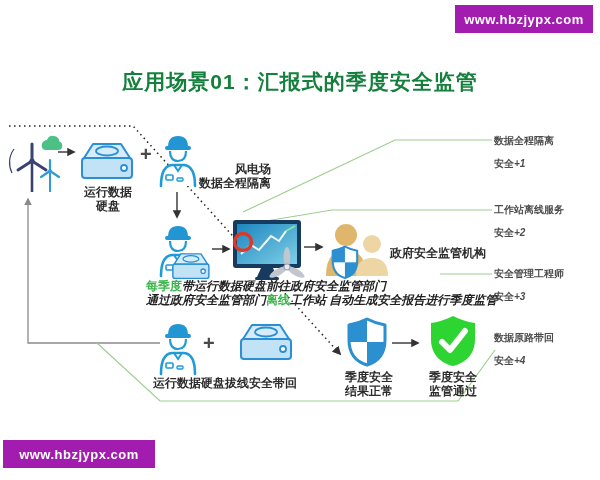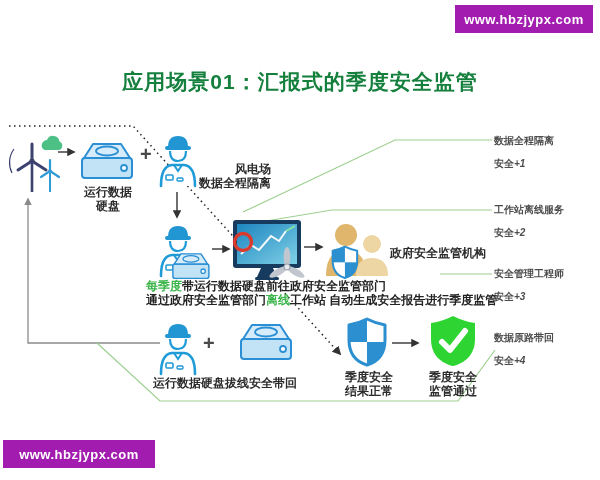--- a/index.html
+++ b/index.html
@@ -6,21 +6,21 @@
   body{width:600px;height:480px;font-family:"Liberation Sans",sans-serif;}
   #stage{position:relative;width:600px;height:480px;background:#fff;overflow:hidden;}
   #diagram-svg{position:absolute;left:0;top:0;}
   .abs{position:absolute;}
   .title{left:0;top:68px;width:600px;text-align:center;font-size:21px;font-weight:800;color:#15803d;letter-spacing:1px;}
   .lbl{font-size:12px;line-height:13.5px;color:#2b2b2b;font-weight:600;white-space:nowrap;}
   .lbl.center{text-align:center;}
   .lbl span{display:block;}
   .note{left:146px;top:280px;font-size:12px;line-height:13.5px;color:#222;font-weight:600;white-space:nowrap;}
   .grn{color:#3bb54a;font-weight:700;display:inline !important;}
-  .blk{display:inline !important;}
+  .blk{display:inline !important;font-style:italic;}
   .benefit{left:494px;width:106px;font-size:10px;line-height:23px;font-weight:700;color:#4d4d4d;}
   .benefit .num{font-style:italic;display:inline;}
   .benefit span{display:block;}
   .benefit .l2 i{font-style:italic;}
   .plus{font-size:20px;font-weight:700;color:#4a4a4a;}
   .watermark{background:#a21caf;color:#fff;font-size:13px;font-weight:700;display:flex;align-items:center;justify-content:center;letter-spacing:.5px;}
   .wm-top{left:455px;top:5px;width:138px;height:28px;}
   .wm-bottom{left:3px;top:440px;width:152px;height:28px;}
 </style>
 </head>

